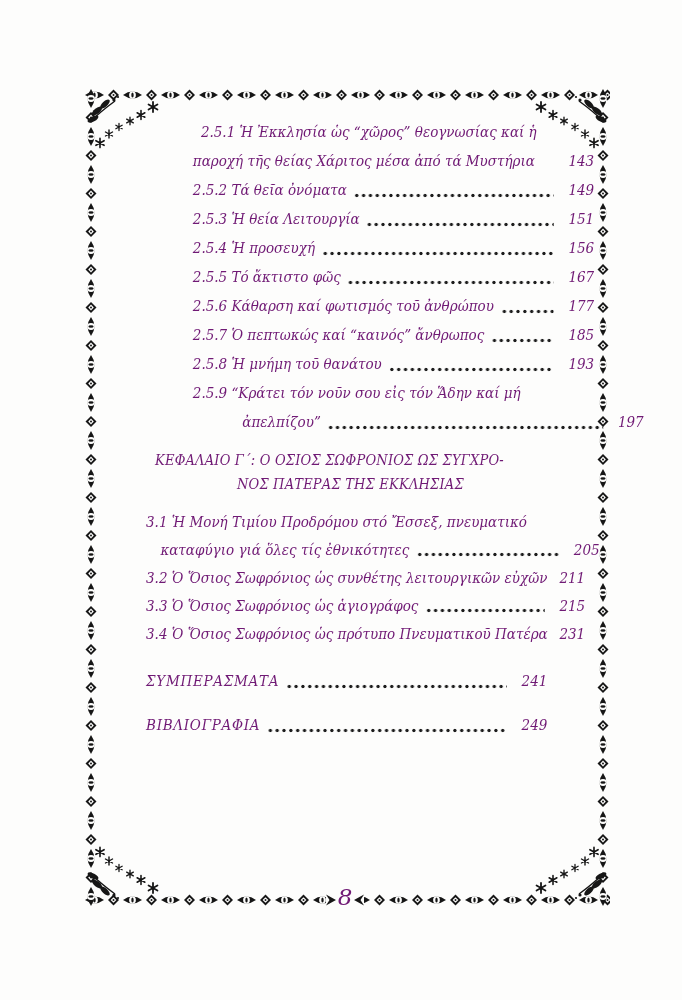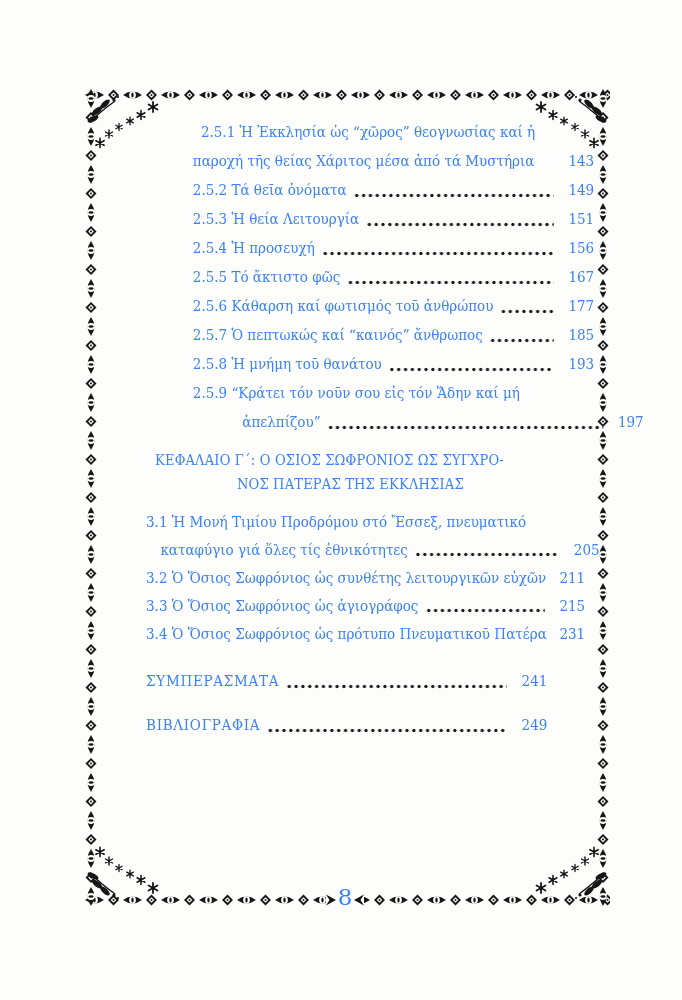--- a/index.html
+++ b/index.html
@@ -5,21 +5,22 @@
   html, body { margin: 0; padding: 0; }
   body { background: #ffffff; }
 
   .page {
     position: relative;
     width: 682px;
     height: 1000px;
     background: #fdfdfc;
     overflow: hidden;
     font-family: "DejaVu Serif", serif;
-    color: #3b82f6;
+    color: #701a75;
+    font-style: italic;
   }
 
   .border-svg { position: absolute; left: 0; top: 0; }
 
   
   .content {
     position: absolute;
     left: 146px;
     top: 118px;
     width: 446px;

